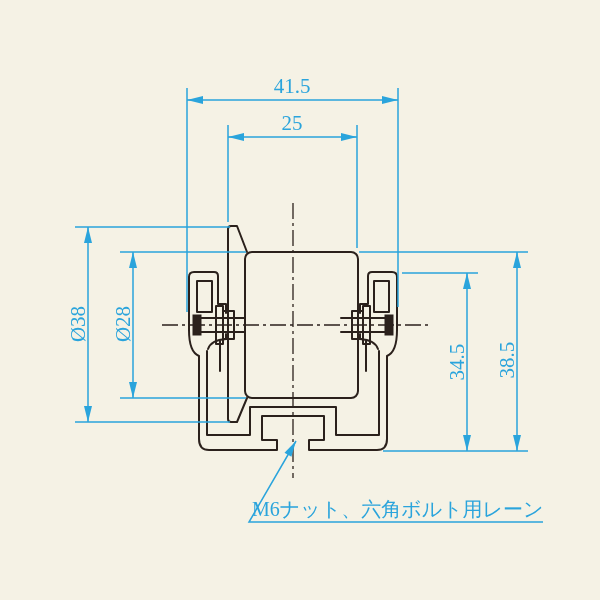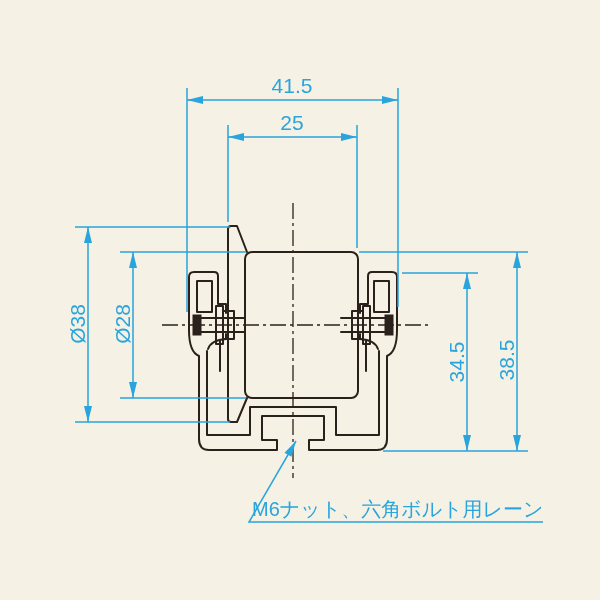--- a/index.html
+++ b/index.html
@@ -1,20 +1,20 @@
 <!DOCTYPE html>
 <html><head>
 <meta charset="utf-8">
 <style>
   html,body{margin:0;padding:0;}
   .stage{
     width:600px;height:600px;
     background:#f5f2e5;
     position:relative;
-    font-family:Liberation Sans, sans-serif;
+    font-family:Liberation Serif, serif;
     overflow:hidden;
   }
   svg{display:block;}
   .blk{stroke:#2b211c;stroke-width:2;fill:none;stroke-linejoin:round;stroke-linecap:round;}
   .blk-fill{fill:#2b211c;stroke:#2b211c;stroke-width:1;}
   .cl{stroke:#2b211c;stroke-width:1.3;fill:none;stroke-dasharray:16 4 3 4;}
   .dim{stroke:#2aa4dc;stroke-width:1.5;fill:none;stroke-linecap:butt;}
   .dim-arrow{fill:#2aa4dc;stroke:none;}
   .dim-text{fill:#2aa4dc;font-size:21px;}
   .callout-text{fill:#2aa4dc;font-size:20px;}

